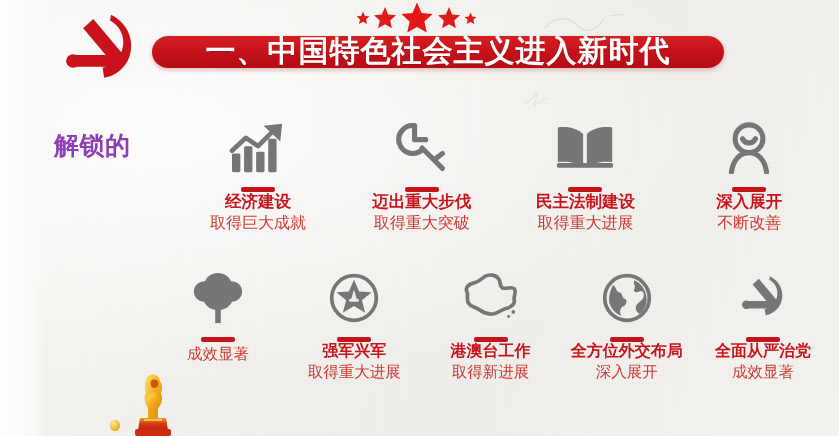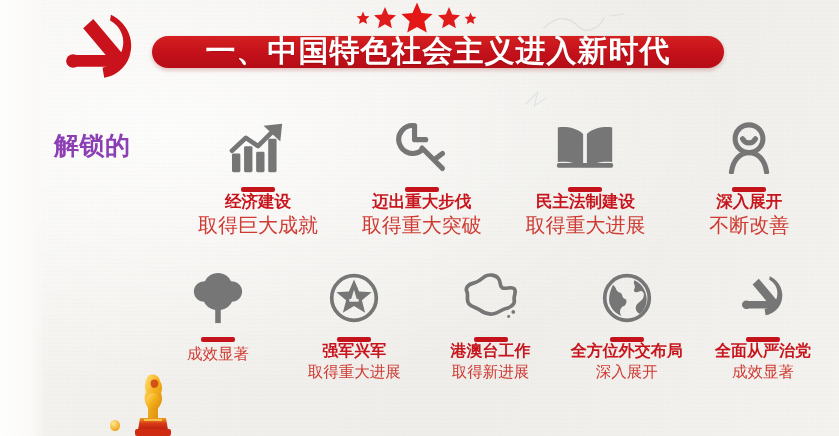--- a/index.html
+++ b/index.html
@@ -151,21 +151,21 @@
     color: #c8141c;
     font-size: 16.5px;
     font-weight: bold;
     line-height: 1.15;
     white-space: nowrap;
     letter-spacing: 0px;
   }
   .cap-sub {
     margin-top: 3px;
     color: #cf3a33;
-    font-size: 20px;
+    font-size: 16px;
     font-weight: normal;
     line-height: 1.15;
     white-space: nowrap;
   }
 
   
   #row2 .cap-main { font-size: 16px; }
   #row2 .cap-sub  { font-size: 15.5px; }
 
   

